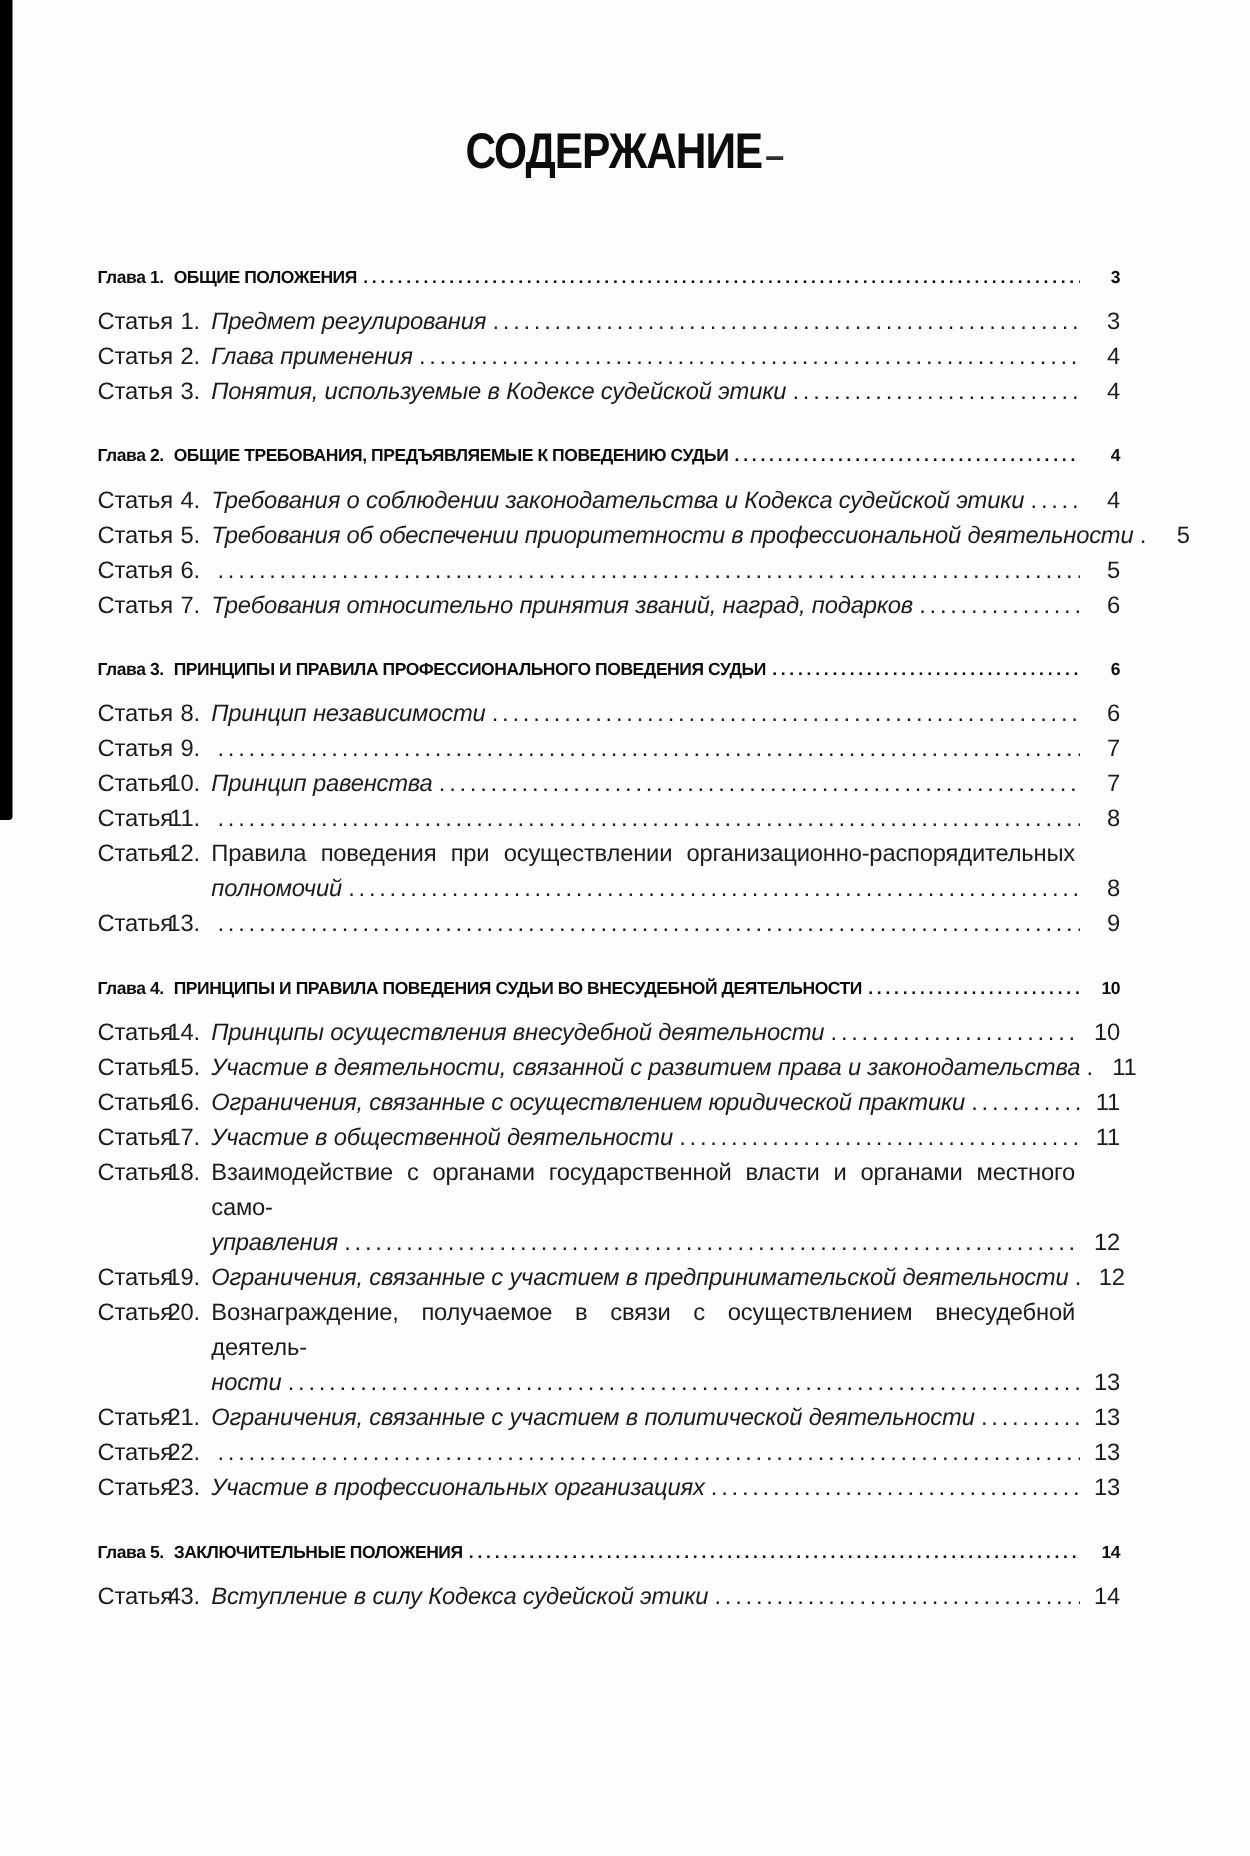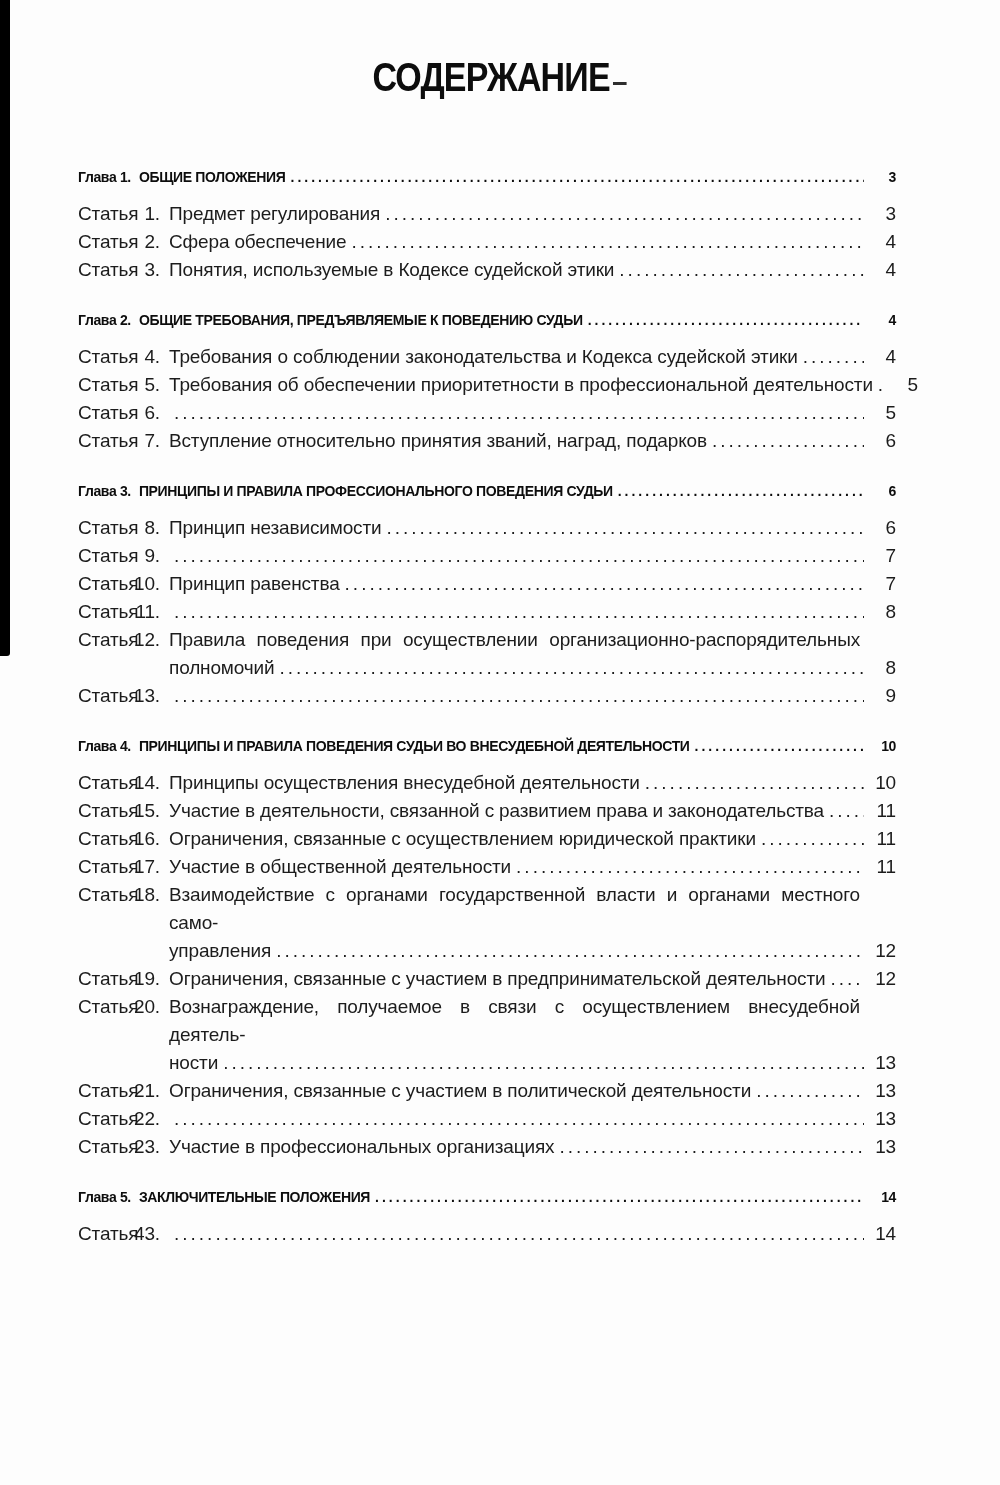--- a/index.html
+++ b/index.html
@@ -9,21 +9,21 @@
   html,body{margin:0;padding:0;}
   body{
     width:1000px;height:1485px;position:relative;overflow:hidden;
     background:var(--bg);color:var(--ink);
     font-family:"Liberation Sans","DejaVu Sans",sans-serif;
   }
   .scan-bar{
     position:absolute;left:0;top:0;width:10px;height:656px;
     background:var(--bar);border-bottom-right-radius:3px;
   }
-  .title-wrap{padding-top:55px;text-align:center;}
+  .title-wrap{padding-top:99px;text-align:center;}
   .page-title{
     display:inline-block;margin:0;
     font-size:40px;font-weight:bold;color:var(--ink-bold);
     letter-spacing:-1px;line-height:44px;
     transform:scaleX(.85);transform-origin:center;
     white-space:nowrap;
   }
   .page-title::after{ 
     content:"";display:inline-block;width:16px;height:3px;
     background:#2e2e2e;margin-left:4px;vertical-align:6px;
@@ -41,21 +41,21 @@
   .ch-lbl{flex:none;margin-right:8px;}
   .ch-ttl{flex:none;}
   .a-lbl{flex:none;width:54px;}
   .a-num{flex:none;width:28px;text-align:right;margin-right:9px;}
   .body{flex:1;min-width:0;white-space:normal;}
   .line{display:flex;align-items:baseline;line-height:28px;white-space:nowrap;}
   .l1{
     line-height:28px;margin-right:36px;
     text-align:justify;text-align-last:justify;white-space:normal;
   }
-  .a-ttl{flex:none;}
+  .a-ttl{flex:none;font-style:italic;}
   .leader{
     flex:1 1 auto;min-width:8px;overflow:hidden;white-space:nowrap;
     margin:0 6px 0 5px;letter-spacing:3px;
   }
   .leader::after{
     content:"........................................................................................................................................................................................................";
   }
   .pg{flex:none;min-width:26px;text-align:right;}
 </style>
 </head>
@@ -83,21 +83,21 @@
           <span class="leader"></span>
           <span class="pg">3</span>
         </div>
       </div>
     </div>
     <div class="row article">
       <span class="a-lbl">Статья</span>
       <span class="a-num">2.</span>
       <div class="body">
         <div class="line">
-          <span class="a-ttl">Сфера обеспечение</span>
+          <span class="a-ttl">Глава применения</span>
           <span class="leader"></span>
           <span class="pg">4</span>
         </div>
       </div>
     </div>
     <div class="row article">
       <span class="a-lbl">Статья</span>
       <span class="a-num">3.</span>
       <div class="body">
         <div class="line">
@@ -143,21 +143,21 @@
           <span class="leader"></span>
           <span class="pg">5</span>
         </div>
       </div>
     </div>
     <div class="row article">
       <span class="a-lbl">Статья</span>
       <span class="a-num">7.</span>
       <div class="body">
         <div class="line">
-          <span class="a-ttl">Вступление относительно принятия званий, наград, подарков</span>
+          <span class="a-ttl">Требования относительно принятия званий, наград, подарков</span>
           <span class="leader"></span>
           <span class="pg">6</span>
         </div>
       </div>
     </div>
     <div class="row chapter">
       <span class="ch-lbl">Глава 3.</span>
       <span class="ch-ttl">ПРИНЦИПЫ И ПРАВИЛА ПРОФЕССИОНАЛЬНОГО ПОВЕДЕНИЯ СУДЬИ</span>
       <span class="leader"></span>
       <span class="pg">6</span>
@@ -347,18 +347,19 @@
       <span class="ch-lbl">Глава 5.</span>
       <span class="ch-ttl">ЗАКЛЮЧИТЕЛЬНЫЕ ПОЛОЖЕНИЯ</span>
       <span class="leader"></span>
       <span class="pg">14</span>
     </div>
     <div class="row article">
       <span class="a-lbl">Статья</span>
       <span class="a-num">43.</span>
       <div class="body">
         <div class="line">
+          <span class="a-ttl">Вступление в силу Кодекса судейской этики</span>
           <span class="leader"></span>
           <span class="pg">14</span>
         </div>
       </div>
     </div>
   </div>
 
 </body></html>

